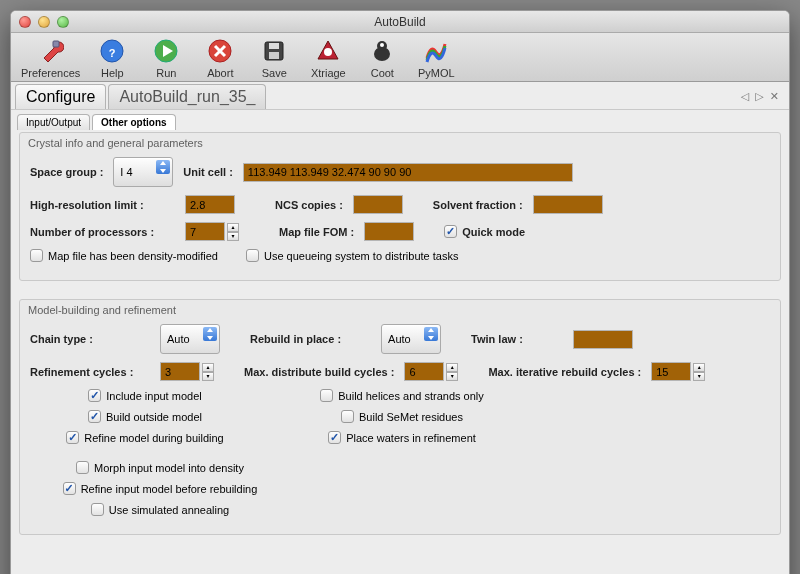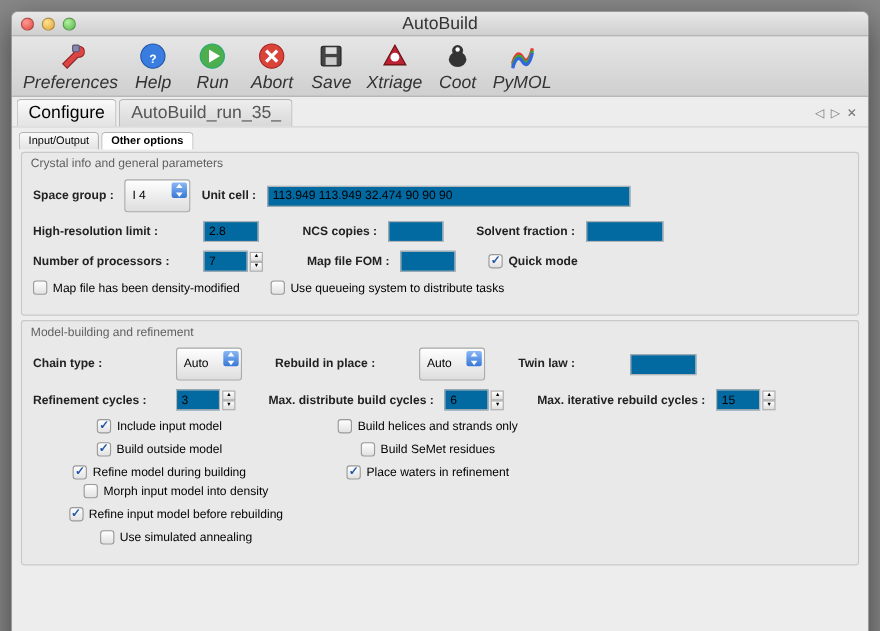--- a/index.html
+++ b/index.html
@@ -4,39 +4,39 @@
 <style>
 * { box-sizing: border-box; margin: 0; padding: 0; font-family: "Lucida Grande", "Helvetica Neue", Arial, sans-serif; font-size: 11px; }
 body { background: #888; display: flex; justify-content: center; align-items: flex-start; padding: 10px; }
 .window { width: 800px; background: #ededed; border-radius: 6px; box-shadow: 0 10px 30px rgba(0,0,0,0.5); overflow: hidden; border: 1px solid #999; }
 .titlebar { height: 22px; background: linear-gradient(#e8e8e8, #cfcfcf); border-bottom: 1px solid #aaa; display:flex; align-items:center; position: relative; }
 .traffic { display: flex; gap: 7px; padding-left: 8px; }
 .tl { width: 12px; height: 12px; border-radius: 50%; border: 1px solid rgba(0,0,0,0.25); }
 .tl.red { background: radial-gradient(circle at 35% 30%, #ff9b94, #e0443e); }
 .tl.yellow { background: radial-gradient(circle at 35% 30%, #ffe38f, #e0a43e); }
 .tl.green { background: radial-gradient(circle at 35% 30%, #aef2a2, #59b646); }
-.title { position:absolute; left:0; right:0; text-align:center; color:#333; font-size:16px; }
+.title { position:absolute; left:0; right:0; text-align:center; color:#333; font-size:12px; }
 .toolbar { background: linear-gradient(#e6e6e6, #cfcfcf); border-bottom: 1px solid #9a9a9a; padding: 4px 10px 2px; display:flex; gap: 10px; }
 .tbtn { display:flex; flex-direction:column; align-items:center; gap:2px; min-width:44px; cursor:pointer; }
 .tbtn .ico { width:28px; height:28px; display:flex; align-items:center; justify-content:center; }
-.tbtn span.lab { font-size:16px; color:#333;font-style:italic; }
+.tbtn span.lab { font-size:11px; color:#333; }
 .tabs { background:#ededed; padding: 2px 4px 0 4px; display:flex; align-items:center; border-bottom:1px solid #c9c9c9; }
 .tab { padding:3px 10px; border:1px solid #b3b3b3; border-bottom:none; background:linear-gradient(#fafafa,#e3e3e3); margin-right:2px; border-top-left-radius:4px; border-top-right-radius:4px; font-size:16px; cursor:pointer; }
 .tab.inactive { background: linear-gradient(#eee,#d8d8d8); color:#555; }
 .tabright { margin-left:auto; display:flex; gap:6px; padding-right:6px; color:#777; }
 .tabright span { cursor:pointer; font-size:11px; }
 .subtabs { display:flex; padding:4px 6px 0 6px; gap:2px; }
 .subtab { padding:2px 8px; border:1px solid #b3b3b3; border-bottom:none; background:linear-gradient(#fafafa,#e3e3e3); border-top-left-radius:4px; border-top-right-radius:4px; font-size:10px; cursor:pointer; }
 .subtab.active { background:#fff; font-weight:bold; }
-.panel { margin: 2px 8px 4px; border:1px solid #c9c9c9; border-radius:3px; background:#e9e9e9; padding:0; }
+.panel { margin: 2px 8px 18px; border:1px solid #c9c9c9; border-radius:3px; background:#e9e9e9; padding:0; }
 .group-title { font-size:11px; color:#5f5f5f; padding:4px 8px 0; }
 .group-body { padding: 8px 10px 10px; }
 .row { display:flex; align-items:center; gap:10px; margin-bottom:8px; flex-wrap:wrap; }
 .lbl { font-weight:bold; color:#222; }
-input.txt { background:#0369a1; border:1px solid #b5b5b5; height:19px; padding:1px 4px; font-size:11px; }
+input.txt { background:#a16207; border:1px solid #b5b5b5; height:19px; padding:1px 4px; font-size:11px; }
 .select { position:relative; display:inline-flex; align-items:center; background:linear-gradient(#fefefe,#dedede); border:1px solid #aaa; border-radius:3px; height:30px; padding:0 18px 0 6px; box-shadow: inset 0 1px 0 #fff; cursor:pointer; }
 .select::after { content:""; position:absolute; right:2px; top:2px; width:14px; height:14px; background:linear-gradient(#8ab8f5,#3878d6); border-radius:2px; }
 .select .arrows { position:absolute; right:5px; top:3px; width:8px; height:12px; z-index:2; display:flex; flex-direction:column; align-items:center; justify-content:space-between; }
 .arrows::before { content:""; border-left:3px solid transparent; border-right:3px solid transparent; border-bottom:4px solid #fff; }
 .arrows::after { content:""; border-left:3px solid transparent; border-right:3px solid transparent; border-top:4px solid #fff; }
 .spin { display:inline-flex; align-items:center; }
 .spin input { width:40px; }
 .spinbtn { width:12px; display:flex; flex-direction:column; margin-left:2px; }
 .spinbtn div { height:9px; border:1px solid #aaa; background:linear-gradient(#fff,#ddd); font-size:6px; line-height:6px; text-align:center; cursor:pointer; }
 .chk { display:flex; align-items:center; gap:5px; cursor:pointer;justify-content:center; }
@@ -241,21 +241,21 @@
             </div>
           <span class="lbl" style="margin-left:20px">Max. iterative rebuild cycles :</span>
           <div class="spin">
               <input class="txt" value="15" style="">
               <div class="spinbtn">
                 <div>▴</div>
                 <div>▾</div>
               </div>
             </div>
         </div>
-        <div class="row" style="gap:4px">
+        <div class="row" style="gap:17px">
           <div style="width:230px">
             <div class="chk" style="margin-bottom:8px">
                 <div class="chkbox checked"></div>
                 <span>Include input model</span>
               </div>
             <div class="chk" style="margin-bottom:8px">
                 <div class="chkbox checked"></div>
                 <span>Build outside model</span>
               </div>
             <div class="chk">

